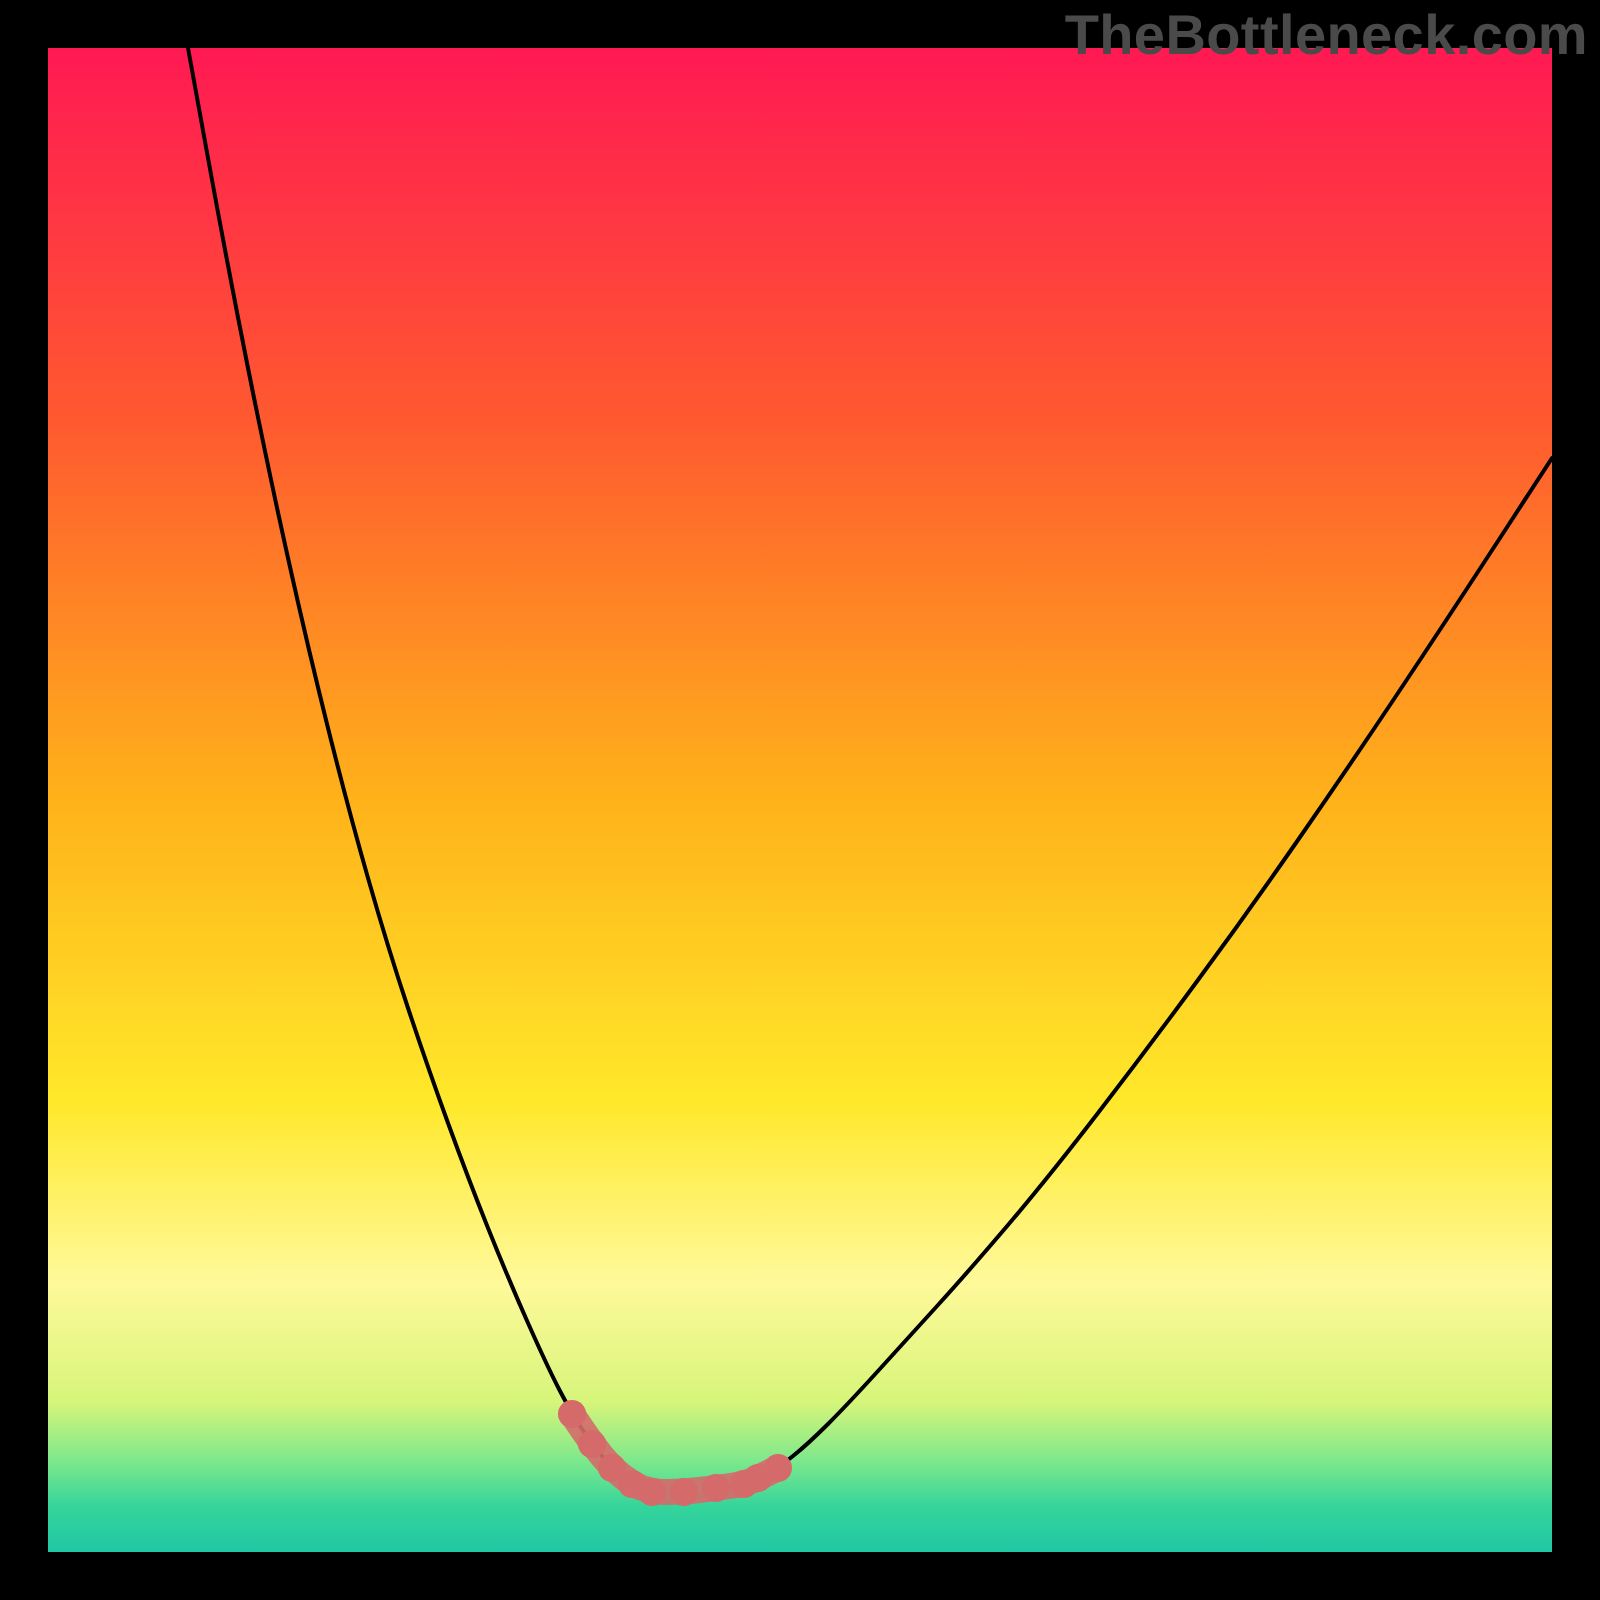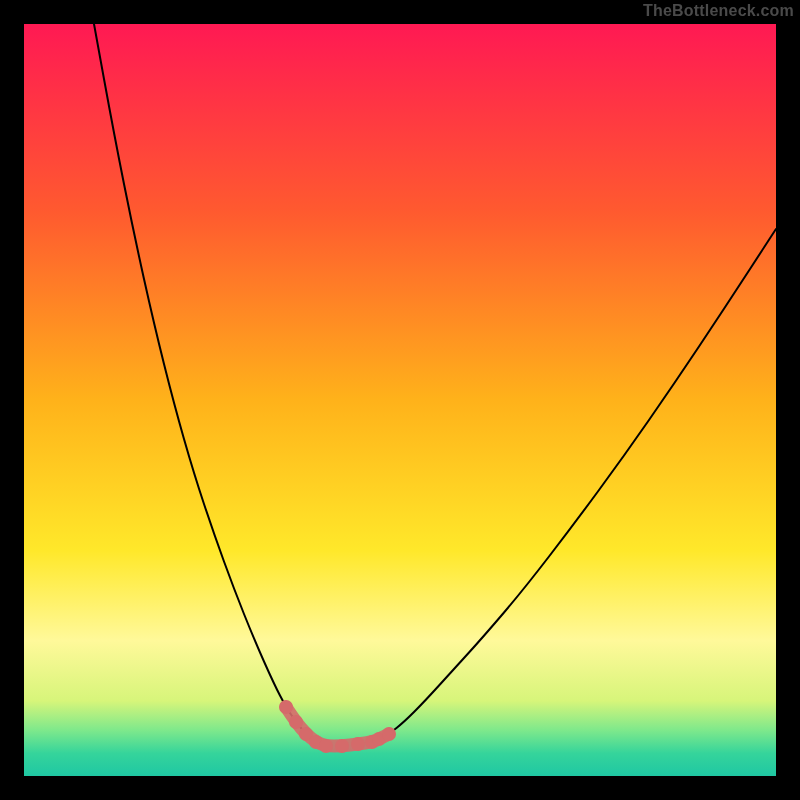--- a/index.html
+++ b/index.html
@@ -31,21 +31,21 @@
     left: 0;
     top: 0;
     width: 100%;
     height: 100%;
   }
   .watermark {
     position: absolute;
     top: 2px;
     right: 6px;
     color: #4a4a4a;
-    font-size: 16px;
+    font-size: 28px;
     font-weight: 600;
     letter-spacing: 0.2px;
     user-select: none;
   }
 </style>
 </head>
 <body>
 
 <div class="frame">
   <svg class="gradient" viewBox="0 0 752 752" preserveAspectRatio="none">

